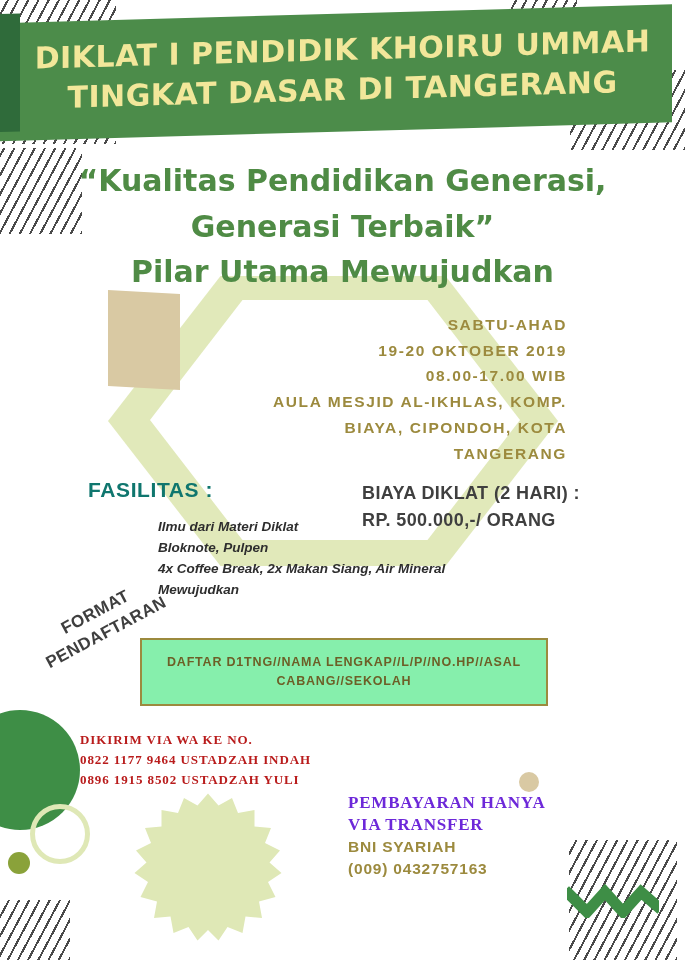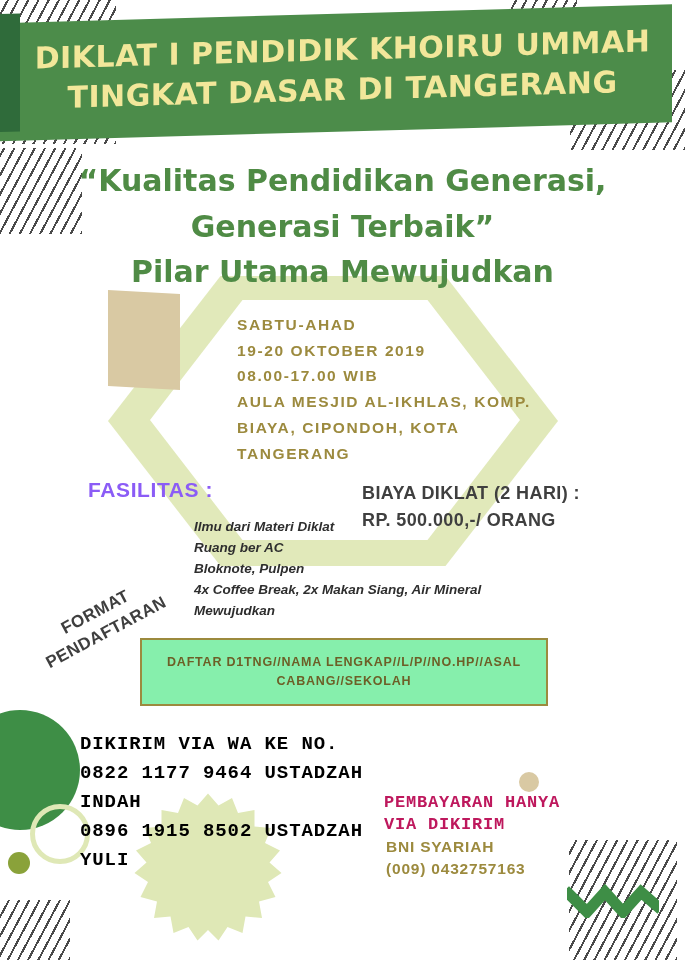--- a/index.html
+++ b/index.html
@@ -133,43 +133,42 @@
   .quote-line {
     font-family: "DejaVu Sans", sans-serif;
     font-weight: bold;
     font-size: 30px;
     color: #4f8b45;
     line-height: 1.52;
   }
 
   .when-block {
     position: absolute; right: 118px; top: 312px;
-    text-align: left;
+    text-align: right;
     width: 330px;
   }
   .when-line {
     font-family: "Liberation Sans", sans-serif;
     font-weight: bold;
     font-size: 15.5px;
     letter-spacing: 1.6px;
     color: #9c8a3e;
     line-height: 1.66;
   }
 
   .fasilitas-head {
     position: absolute; left: 88px; top: 478px;
     font-family: "Liberation Sans", sans-serif;
     font-weight: bold; font-size: 21px;
     letter-spacing: .6px;
-    color: #8b5cf6;
+    color: #0f766e;
   }
   .fasilitas-list {
     position: absolute; left: 158px; top: 516px;
     width: 400px;
-    margin-left: 36px;
   }
   .fasilitas-item {
     font-family: "Liberation Sans", sans-serif;
     font-style: italic; font-weight: bold;
     font-size: 13.5px; line-height: 1.56;
     color: #2e2e2e;
   }
 
   .biaya {
     position: absolute; left: 362px; top: 480px;
@@ -209,39 +208,39 @@
     letter-spacing: .8px;
     color: #6d5f27;
     text-align: center;
     line-height: 1.5;
   }
 
   .wa-block {
     position: absolute; left: 80px; top: 730px; width: 320px;
   }
   .wa-line {
-    font-family: Liberation Mono, monospace;
-    font-weight: bold; font-size: 19px;
+    font-family: Liberation Serif, serif;
+    font-weight: bold; font-size: 13px;
     letter-spacing: .9px;
-    color: #000000;
+    color: #b91c1c;
     line-height: 1.52;
   }
 
   .pay-block {
     position: absolute; left: 348px; top: 792px; width: 320px;
   }
   .pay-line1, .pay-line2 {
-    font-family: Liberation Mono, monospace;
+    font-family: Liberation Serif, serif;
     font-weight: bold; font-size: 17px;
-    letter-spacing: .8px; color: #be185d; line-height: 1.28; margin-left: 36px;
+    letter-spacing: .8px; color: #6d28d9; line-height: 1.28;
   }
   .pay-line {
     font-family: "Liberation Sans", sans-serif;
     font-weight: bold; font-size: 15.5px;
-    letter-spacing: .8px; color: #9c8a3e; line-height: 1.42; margin-left: 38px;
+    letter-spacing: .8px; color: #9c8a3e; line-height: 1.42;
   }
 </style>
 </head>
 <body>
 
 <div class="deco hatch-tl"></div>
 <div class="deco hatch-tr"></div>
 <div class="deco hatch-tr2"></div>
 <div class="deco hatch-ml"></div>
 <div class="deco hatch-bl"></div>
@@ -285,21 +284,20 @@
     <div class="when-line">19-20 OKTOBER 2019</div>
     <div class="when-line">08.00-17.00 WIB</div>
     <div class="when-line">AULA MESJID AL-IKHLAS, KOMP.</div>
     <div class="when-line">BIAYA, CIPONDOH, KOTA</div>
     <div class="when-line">TANGERANG</div>
   </div>
 
   <div class="fasilitas-head">FASILITAS :</div>
   <div class="fasilitas-list">
     <div class="fasilitas-item">Ilmu dari Materi Diklat</div>
-    <div class="fasilitas-item">Ruang ber AC</div>
     <div class="fasilitas-item">Bloknote, Pulpen</div>
     <div class="fasilitas-item">4x Coffee Break, 2x Makan Siang, Air Mineral</div>
     <div class="fasilitas-item">Mewujudkan</div>
   </div>
 
   <div class="biaya">
     <div class="biaya-line">BIAYA DIKLAT (2 HARI) :</div>
     <div class="biaya-line">RP. 500.000,-/ ORANG</div>
   </div>
 
@@ -313,18 +311,18 @@
   </div>
 
   <div class="wa-block">
     <div class="wa-line">DIKIRIM VIA WA KE NO.</div>
     <div class="wa-line">0822 1177 9464 USTADZAH INDAH</div>
     <div class="wa-line">0896 1915 8502 USTADZAH YULI</div>
   </div>
 
   <div class="pay-block">
     <div class="pay-line1">PEMBAYARAN HANYA</div>
-    <div class="pay-line2">VIA DIKIRIM</div>
+    <div class="pay-line2">VIA TRANSFER</div>
     <div class="pay-line">BNI SYARIAH</div>
     <div class="pay-line">(009) 0432757163</div>
   </div>
 
 </div>
 
 </body></html>

